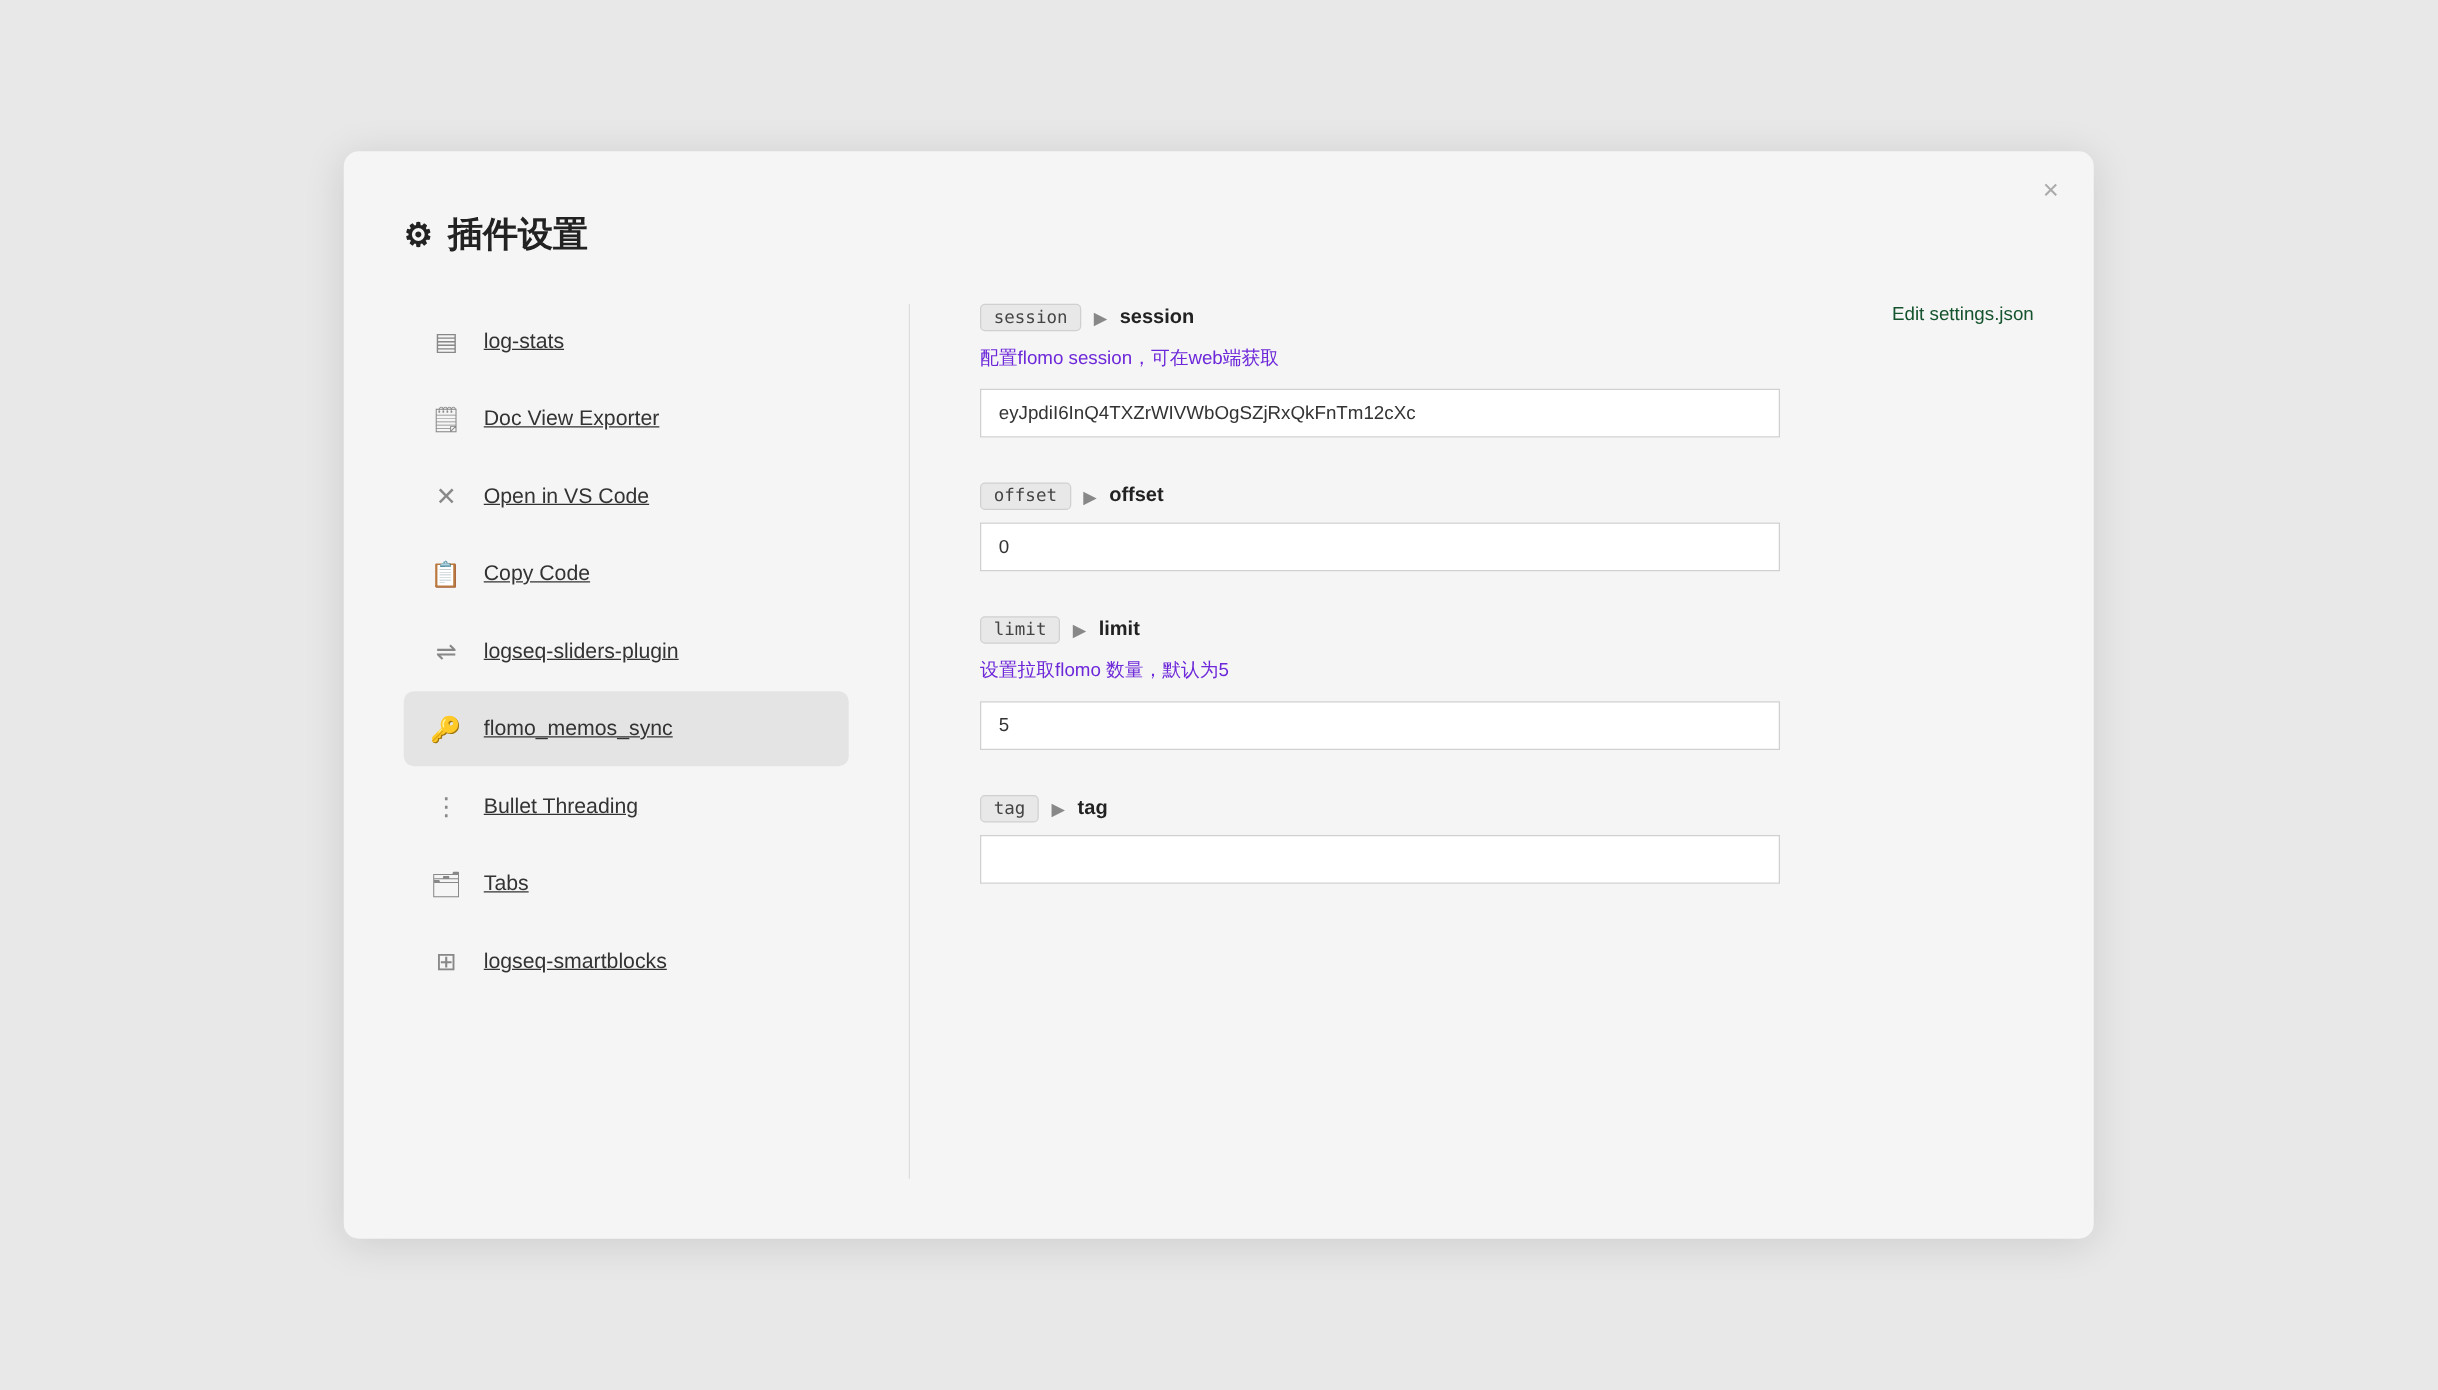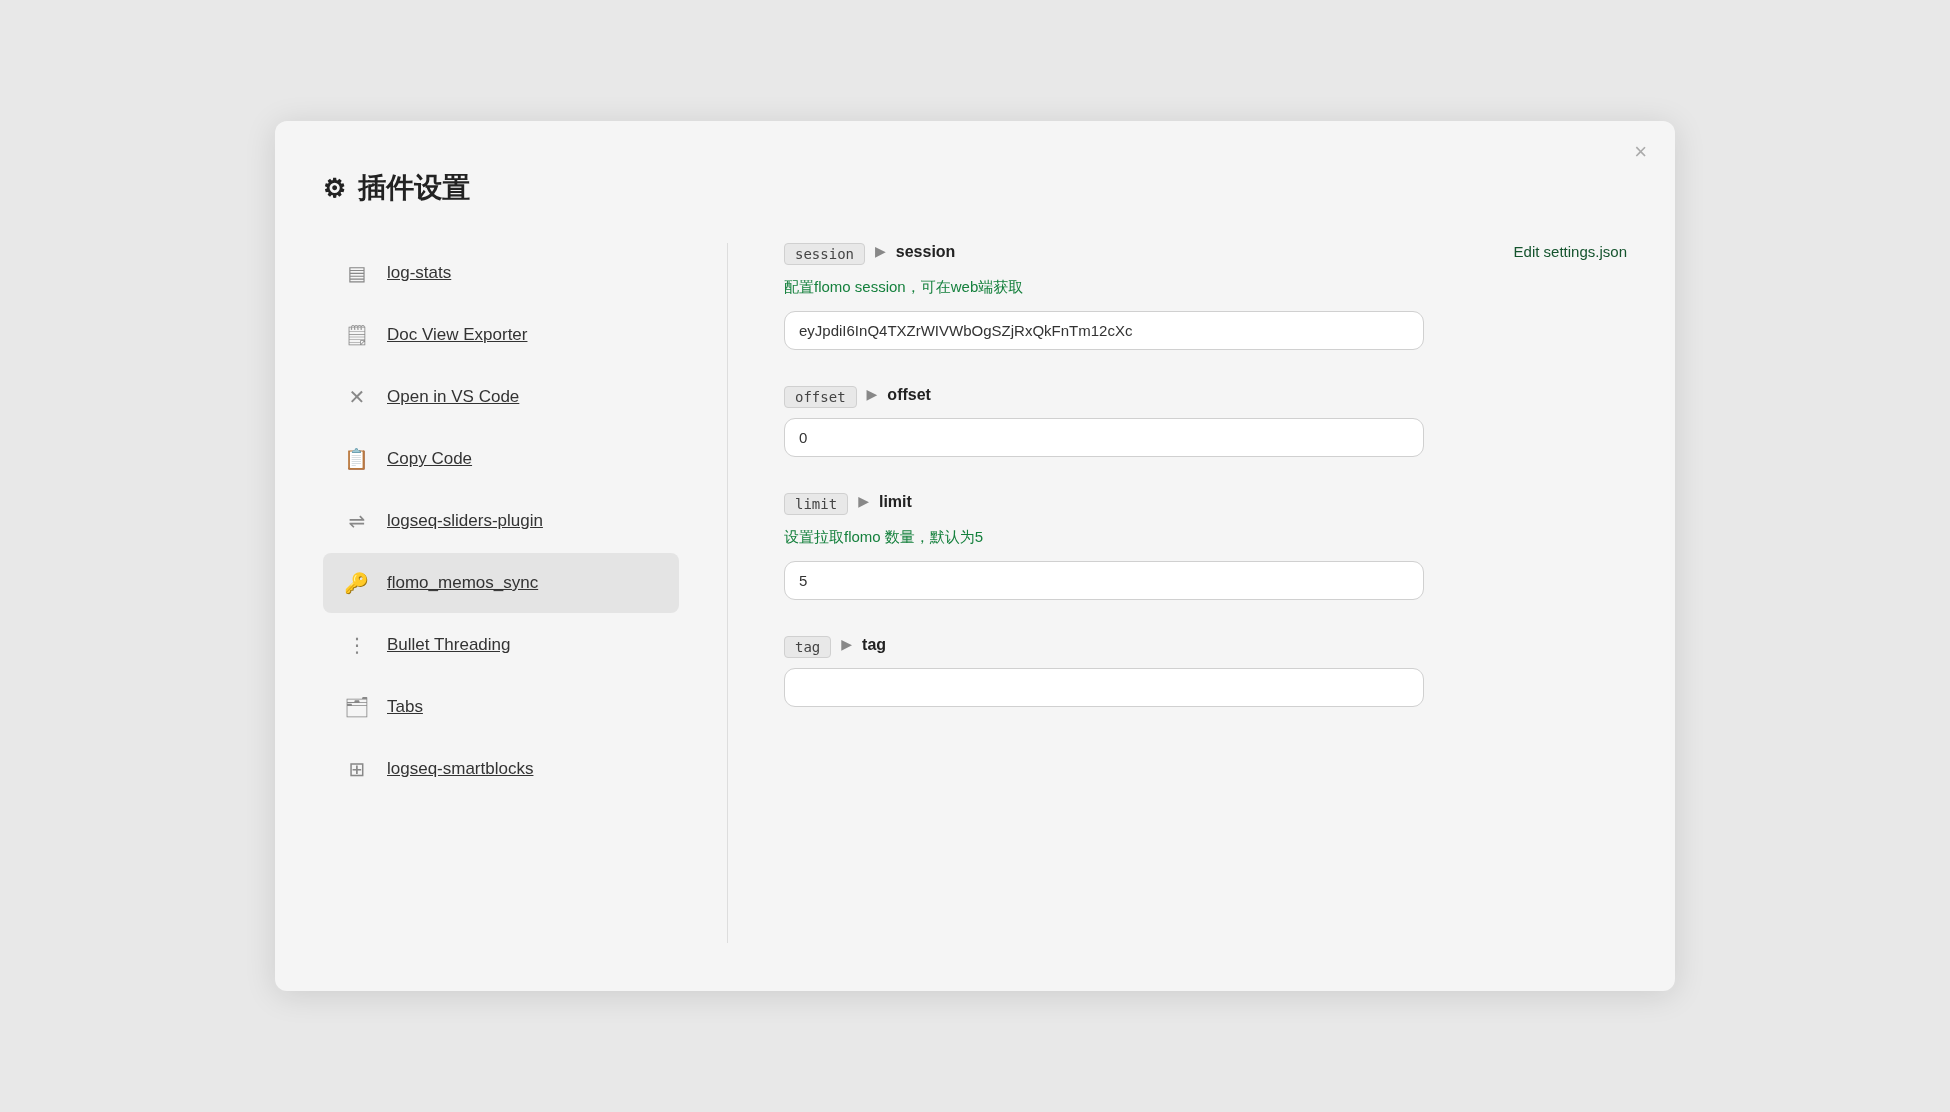--- a/index.html
+++ b/index.html
@@ -99,21 +99,21 @@
       color: #14532d;
       font-size: 15px;
       cursor: pointer;
       text-decoration: none;
     }
     .setting-block {
       margin-bottom: 36px;
     }
     .setting-header {
       display: flex;
-      align-items: flex-start;
+      align-items: center;
       gap: 10px;
       margin-bottom: 10px;
     }
     .setting-key-badge {
       background: #e8e8e8;
       border: 1px solid #d0d0d0;
       border-radius: 4px;
       padding: 2px 10px;
       font-size: 14px;
       font-family: monospace;
@@ -123,29 +123,29 @@
       color: #888;
       font-size: 14px;
     }
     .setting-name-bold {
       font-weight: 700;
       font-size: 16px;
       color: #222;
     }
     .setting-desc {
       font-size: 15px;
-      color: #15803d;
+      color: #6d28d9;
       margin-bottom: 12px;
       line-height: 1.6;
     }
     .setting-input {
       width: 100%;
       max-width: 640px;
       border: 1px solid #d0d0d0;
-      border-radius: 11px;
+      border-radius: 0;
       padding: 10px 14px;
       font-size: 15px;
       background: #fff;
       color: #333;
       outline: none;
       font-family: inherit;
     }
   </style>
 </head>
 <body>

